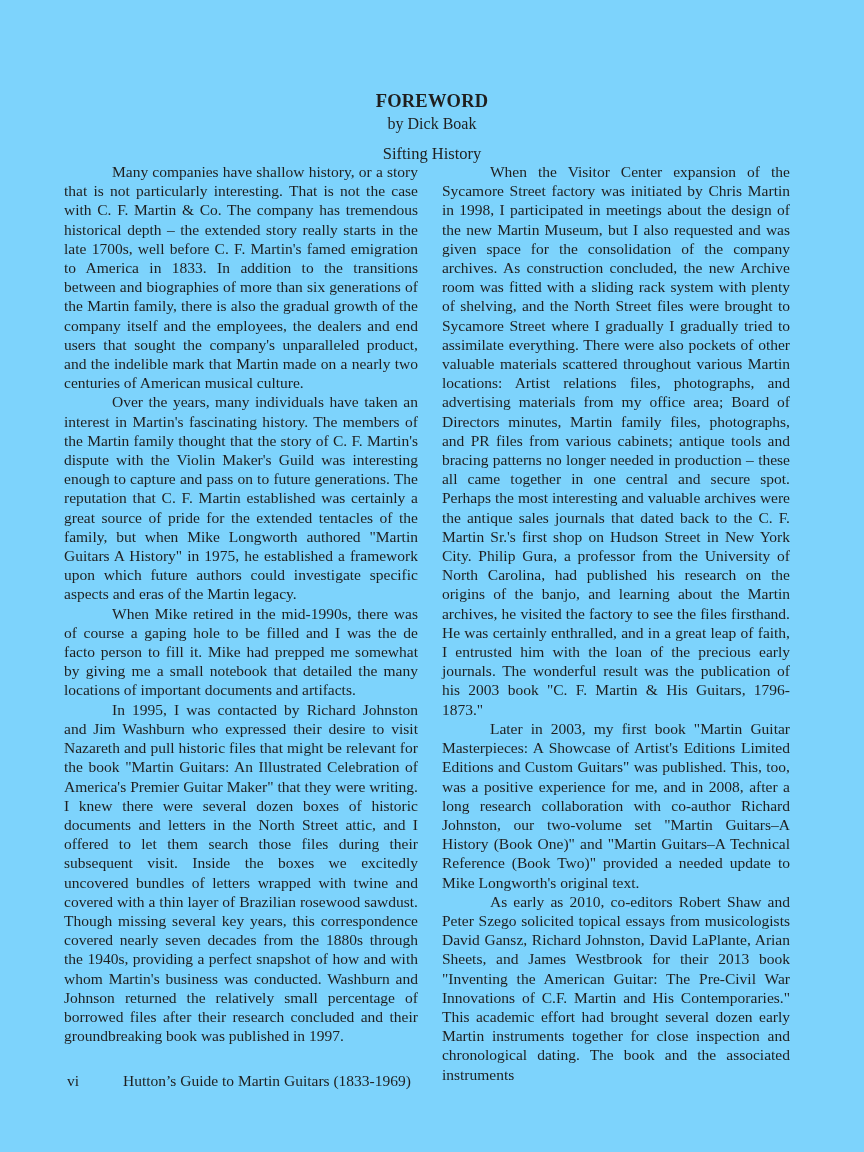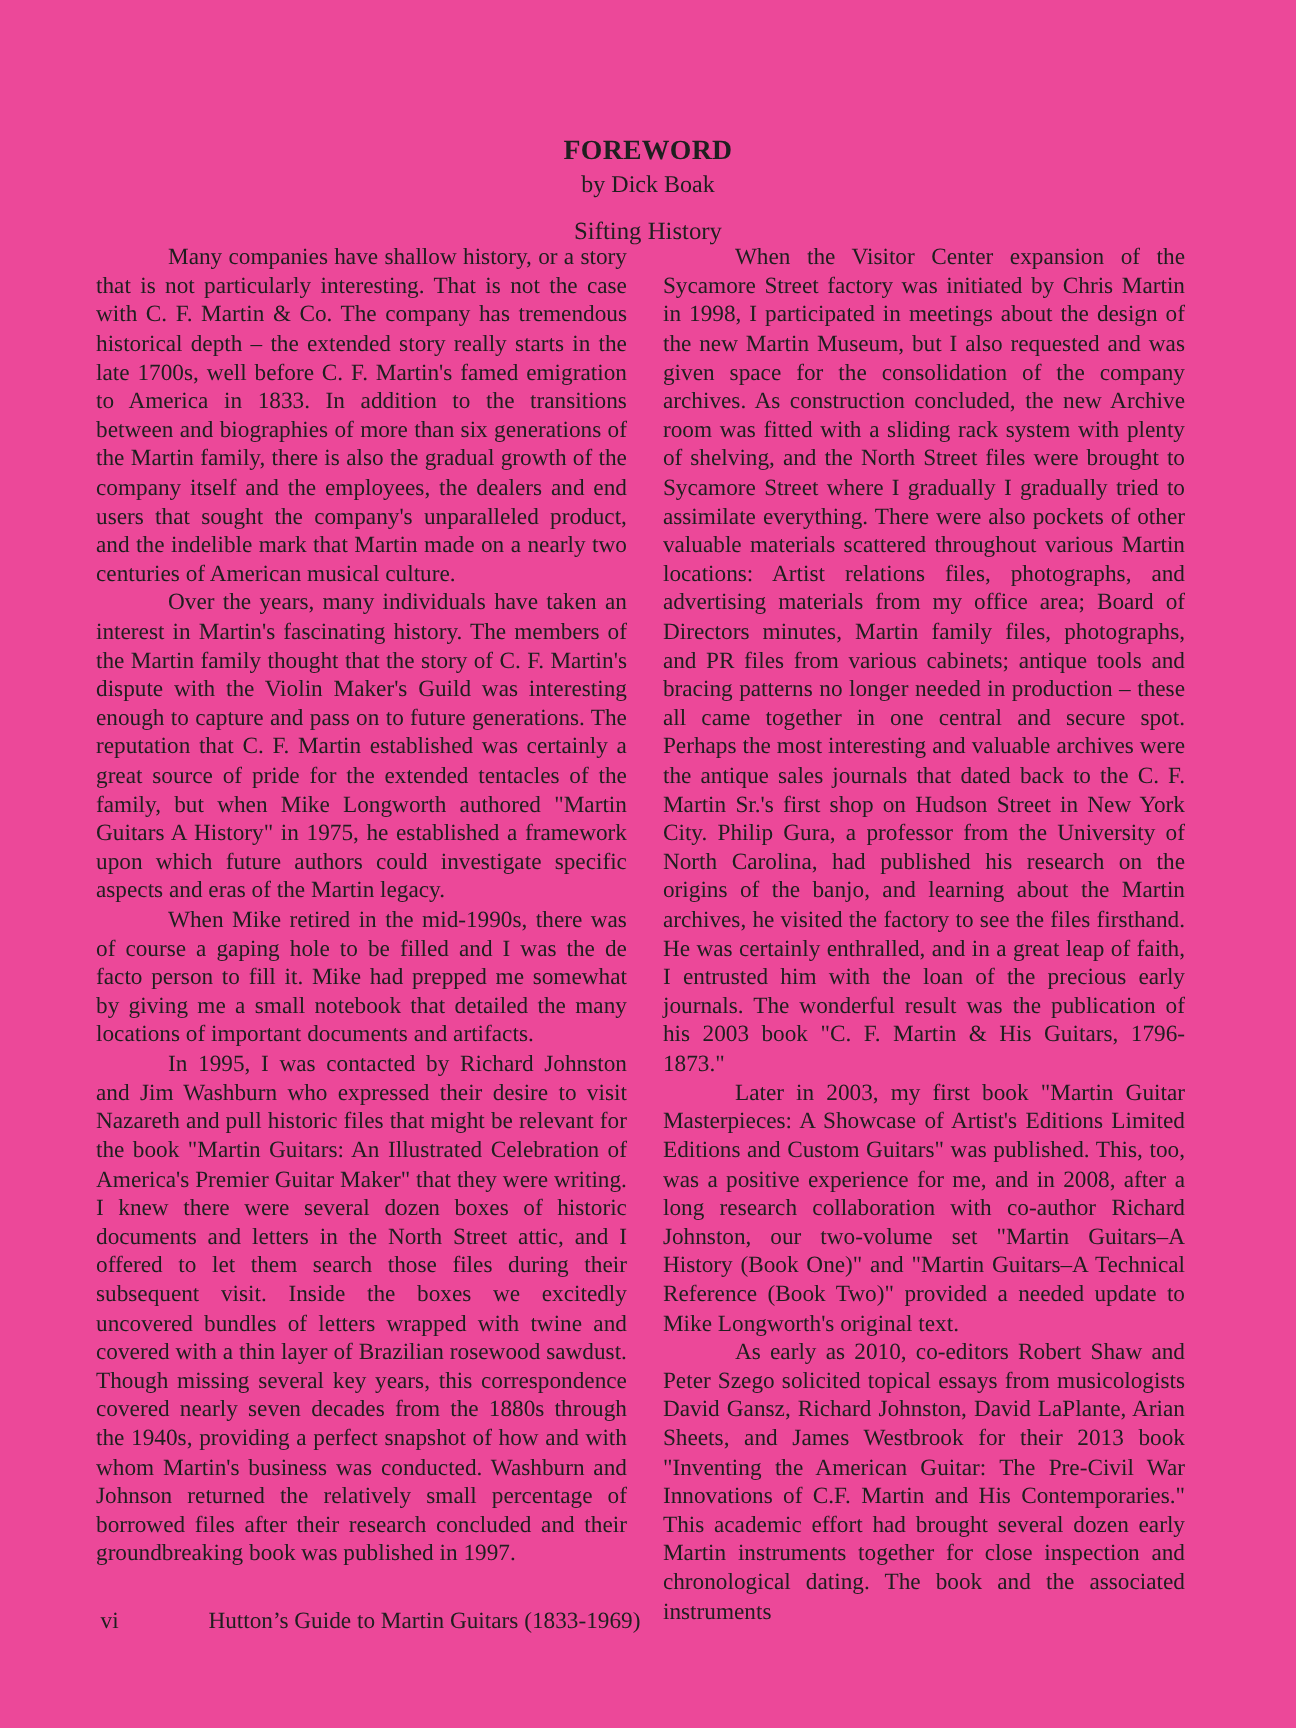--- a/index.html
+++ b/index.html
@@ -5,21 +5,21 @@
   html, body {
     margin: 0;
     padding: 0;
     background: #e8e8e8;
   }
   .page {
     position: relative;
     width: 864px;
     height: 1152px;
     margin: 0 auto;
-    background: #ec4899;
+    background: #7dd3fc;
     font-family: "Liberation Serif", "DejaVu Serif", serif;
     color: #1f1f1f;
     overflow: hidden;
   }
   .page-header {
     position: absolute;
     top: 0;
     left: 0;
     width: 864px;
     text-align: center;
@@ -73,21 +73,21 @@
     font-size: 15.5px;
     line-height: 19px;
     white-space: nowrap;
   }
   .page-number {
     display: inline-block;
     padding-left: 3px;
   }
   .book-title {
     display: inline-block;
-    margin-left: 56px;
+    margin-left: 40px;
   }
 </style>
 </head>
 <body>
 
 <div class="page">
 
   <div class="page-header">
     <h1 class="title">FOREWORD</h1>
     <div class="byline">by Dick Boak</div>

